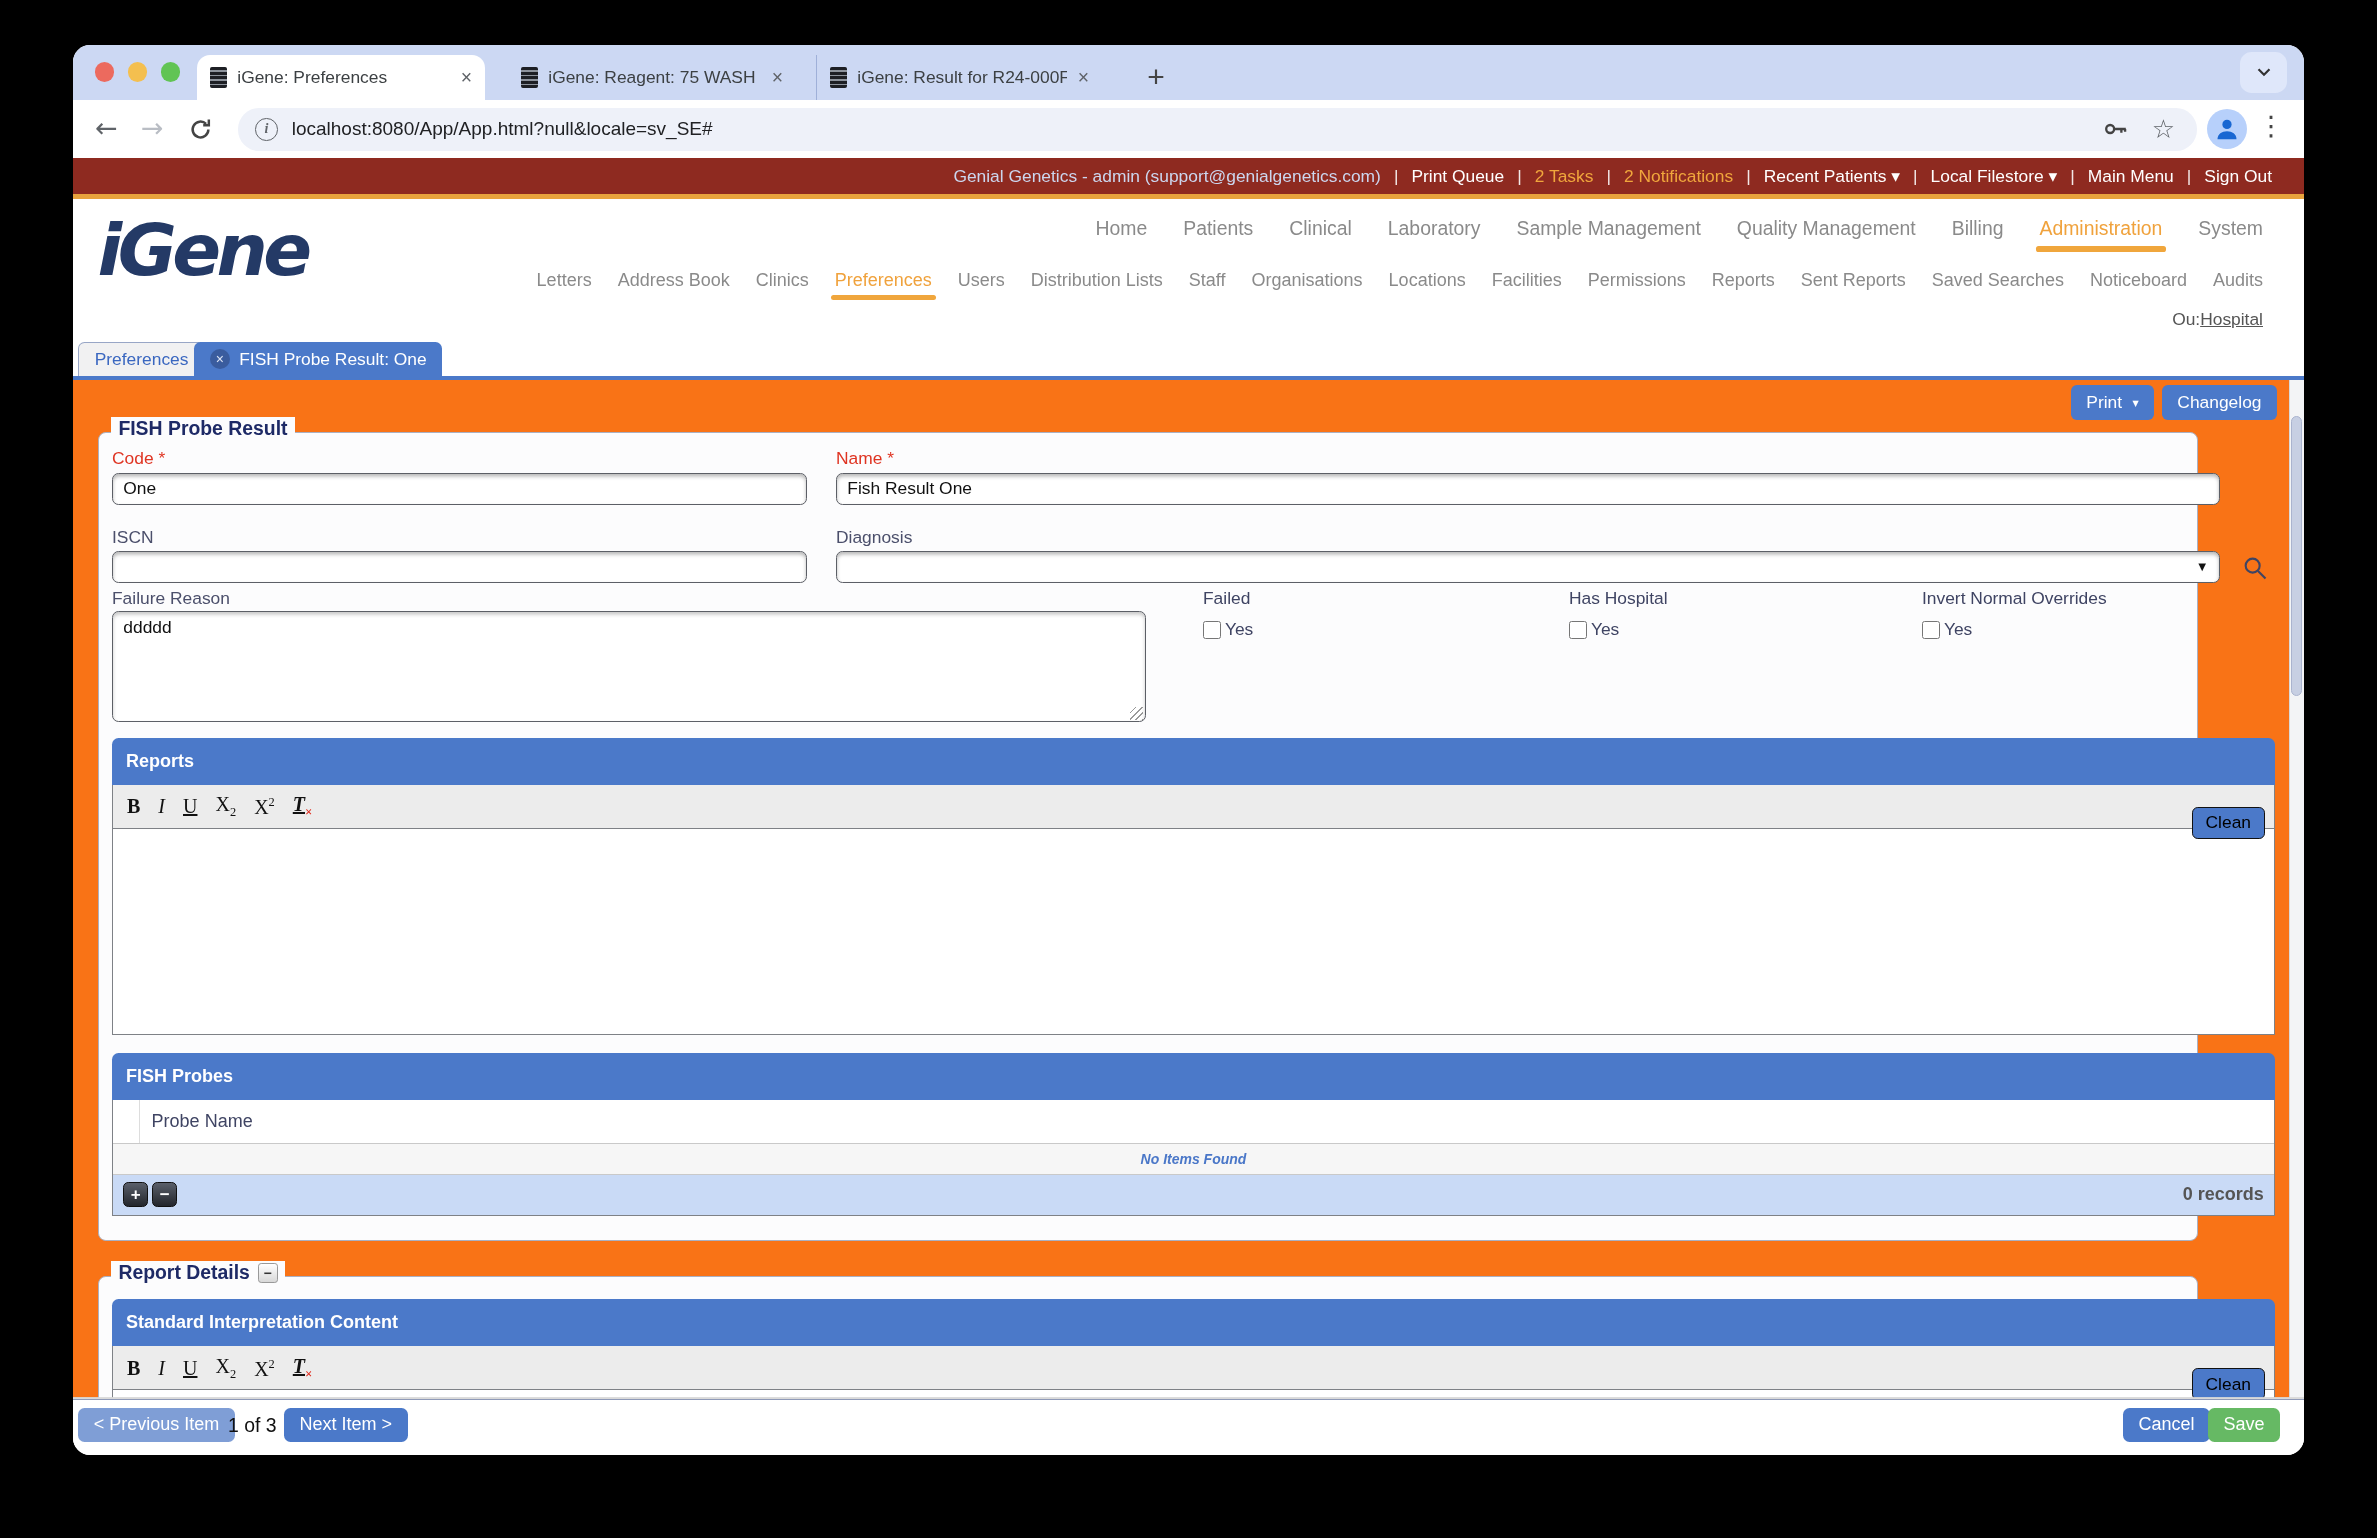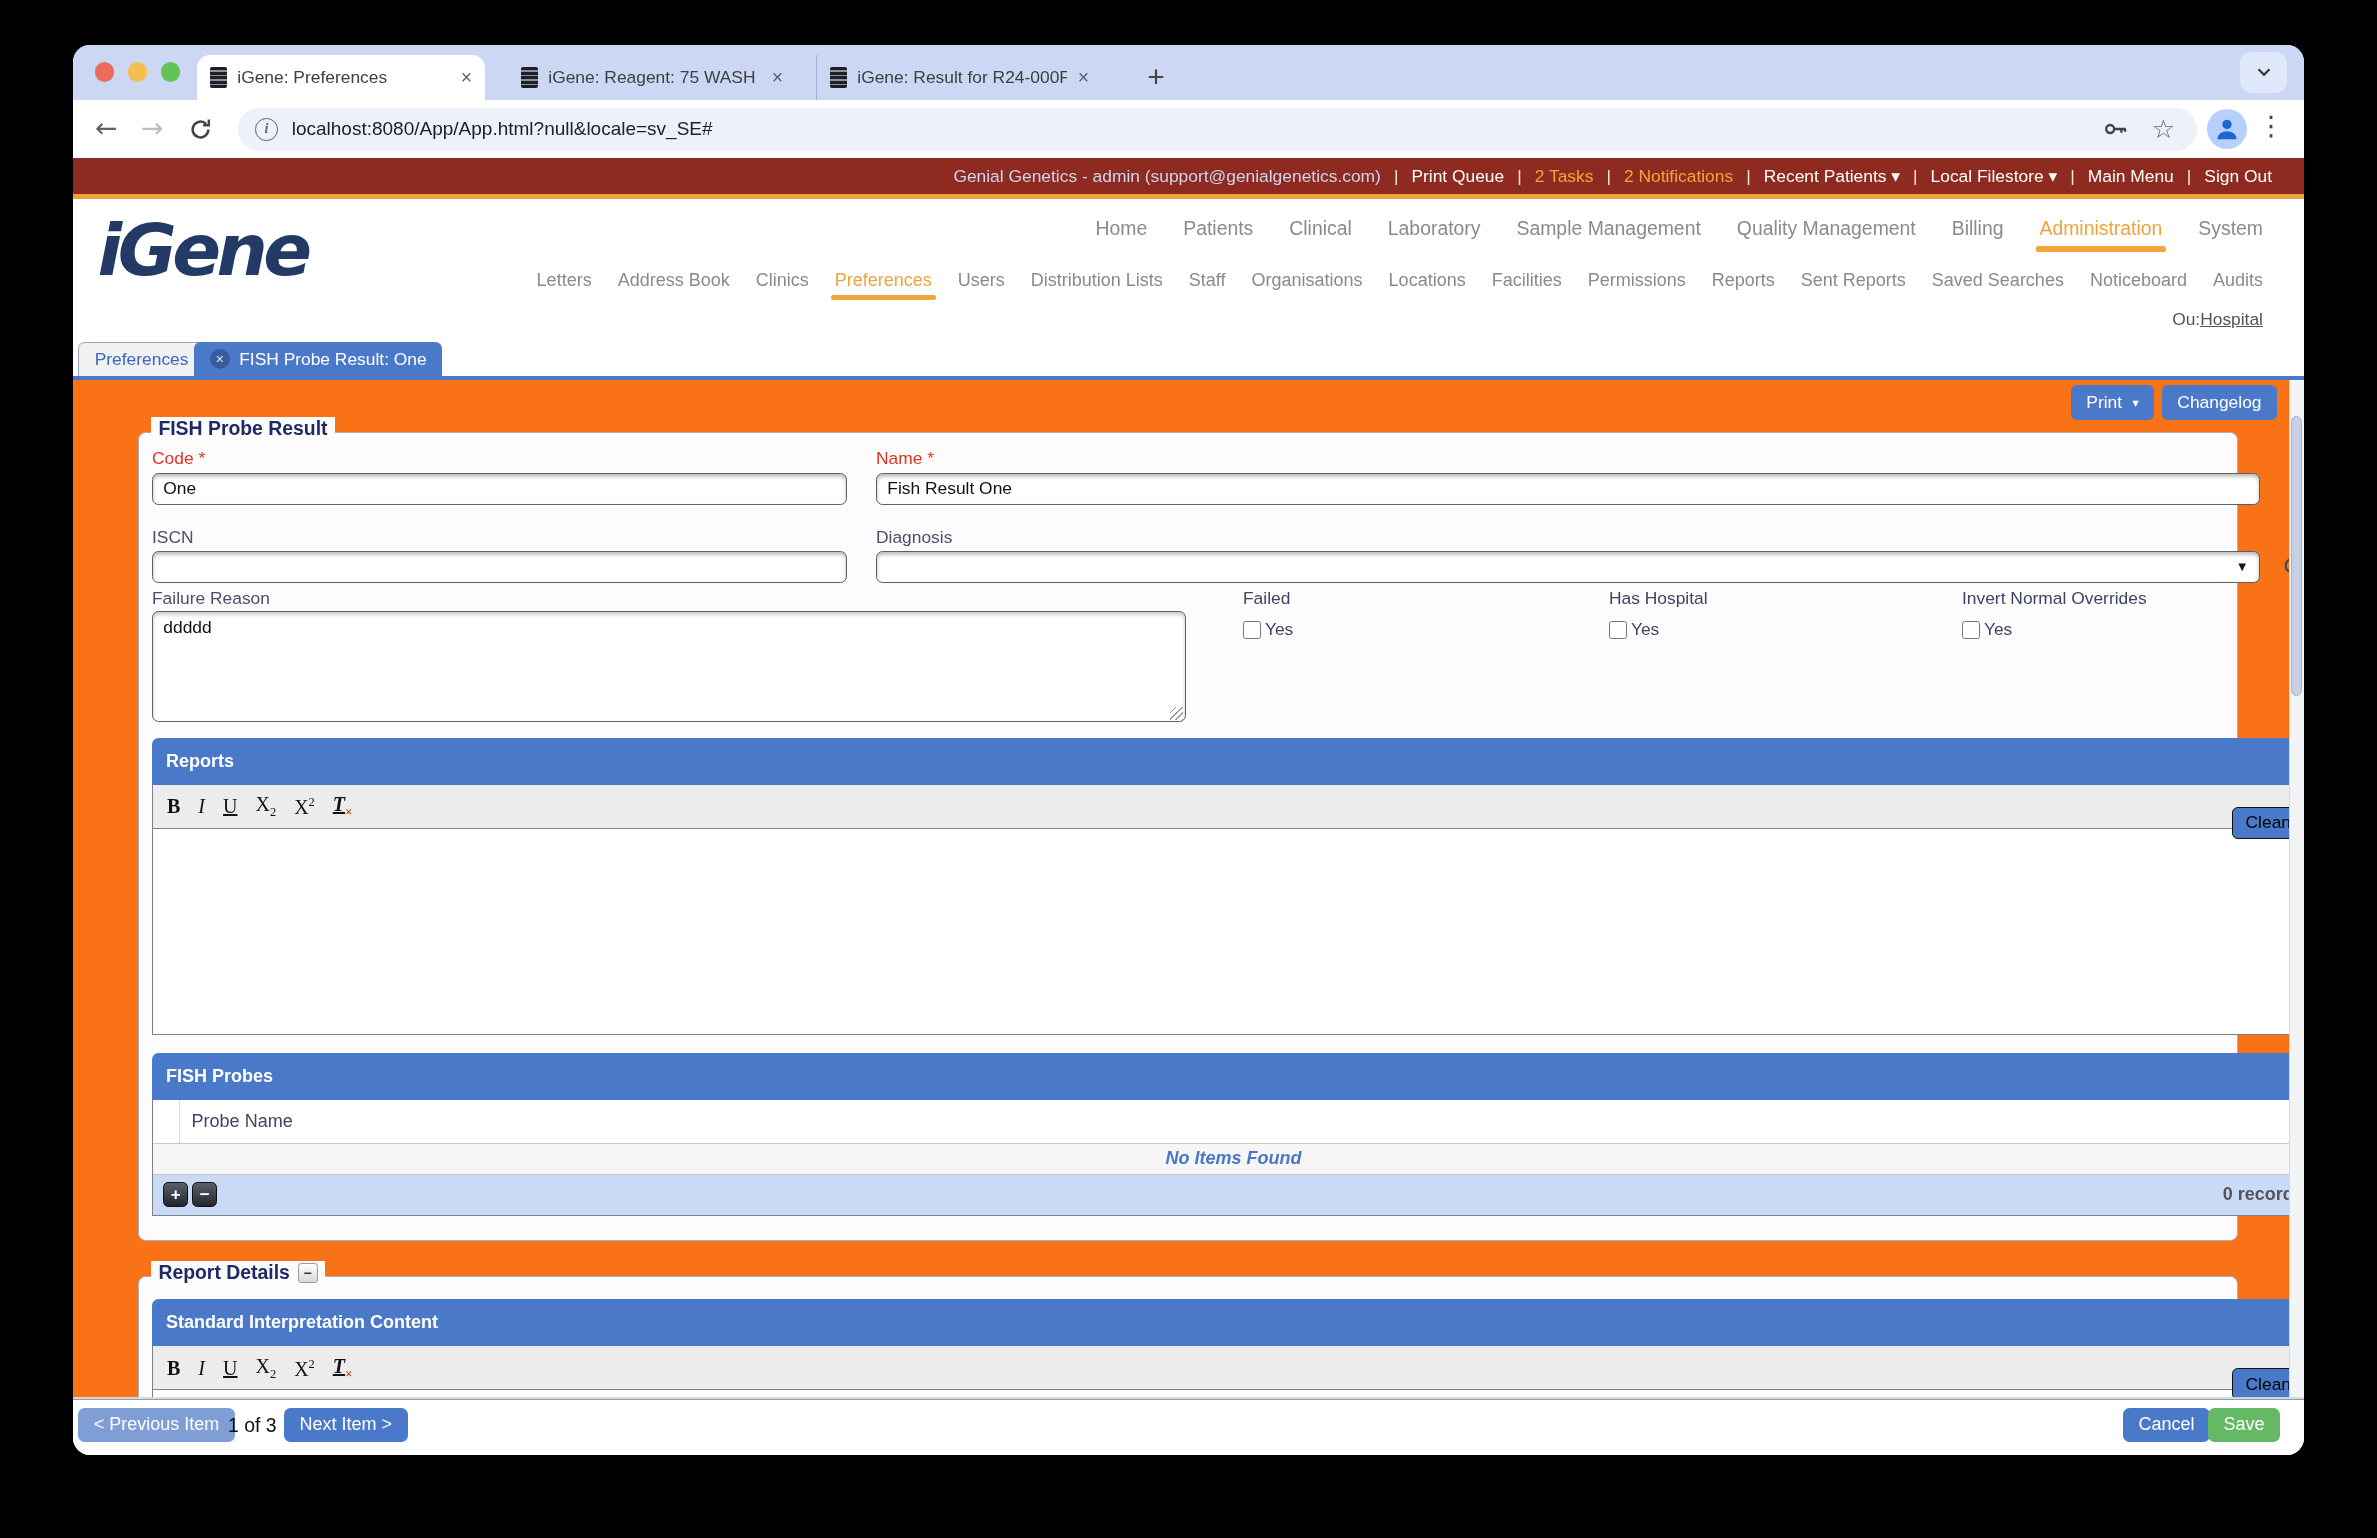--- a/index.html
+++ b/index.html
@@ -77,21 +77,21 @@
   .bluerule{height:3.9px;background:#4b79c9;}
 
   
   .content{position:relative;height:1019px;background:#f97316;overflow:hidden;}
   .page-actions{position:absolute;top:5.2px;right:27px;display:flex;gap:7.8px;}
   .btn{display:flex;align-items:center;justify-content:center;background:#4b79c9;color:#fff;
     border-radius:5.8px;font-size:17.4px;padding:0 15.5px;height:35px;box-sizing:border-box;cursor:default;}
   .btn .caret{font-size:12.3px;margin-left:10.3px;}
 
   .fieldset{position:absolute;left:25px;width:2100px;border:1.3px solid #aab0c2;border-radius:7.8px;
-    background:#fcfcfd;box-sizing:border-box;margin-left:40px;}
+    background:#fcfcfd;box-sizing:border-box;}
   .fs1{top:52px;height:809px;}
   .fs2{top:896px;height:388px;}
   .legend{position:absolute;top:-15.5px;left:11.6px;background:#fcfcfd;padding:0 7.8px;font-size:19.4px;
     font-weight:bold;color:#1e2a66;display:flex;align-items:center;gap:7.8px;}
   .collapse-box{width:18px;height:18px;border:1.3px solid #999;border-radius:3.2px;
     background:linear-gradient(#fff,#d8d8d8);display:flex;align-items:center;justify-content:center;
     font-size:14px;color:#333;font-weight:bold;}
 
   .flabel{position:absolute;font-size:17.4px;color:#4b4f6b;}
   .req-label{color:#df3422;}
@@ -134,21 +134,21 @@
   .clean-btn{position:absolute;right:9px;top:22px;height:32px;background:#4b79c9;
     border:1.3px solid #111;border-radius:5.8px;color:#000;font-size:17.4px;padding:0 13px;
     display:flex;align-items:center;box-sizing:border-box;text-align:center;}
   .pcontent{height:205px;background:#fff;}
 
   .row-head{height:43px;background:#fff;display:flex;align-items:center;
     border-bottom:1.3px solid #c9c9c9;}
   .row-head .gutter{width:26px;height:100%;border-right:1.3px solid #ddd;flex:none;}
   .row-head .col{font-size:18px;font-weight:normal;color:#3f4463;padding-left:11.6px;}
   .row-empty{height:30px;background:#f6f6f6;display:flex;align-items:center;justify-content:center;
-    color:#4a77c8;font-style:italic;font-weight:bold;font-size:18px;border-bottom:1.3px solid #c9c9c9;}
+    color:#4a77c8;font-style:italic;font-weight:bold;font-size:14px;border-bottom:1.3px solid #c9c9c9;}
   .row-foot{height:40px;background:#c9daf6;display:flex;align-items:center;padding:0 10.3px;}
   .sqbtn{width:23px;height:23px;border-radius:5.2px;border:0.6px solid #111;color:#fff;font-size:17px;
     font-weight:bold;display:flex;align-items:center;justify-content:center;margin-right:3.9px;
     background:linear-gradient(#5a5f6a,#23262c);}
   .records{margin-left:auto;color:#555;font-weight:bold;font-size:18px;}
 
   .vscroll{position:absolute;right:0;top:0;width:15.5px;height:100%;background:#f3f4f6;
     border-left:0.6px solid #d8d8d8;box-sizing:border-box;}
   .vthumb{position:absolute;left:1.9px;right:1.9px;top:36px;height:278px;background:#c7cfe3;
     border:0.6px solid #aab4cf;border-radius:5.8px;}

